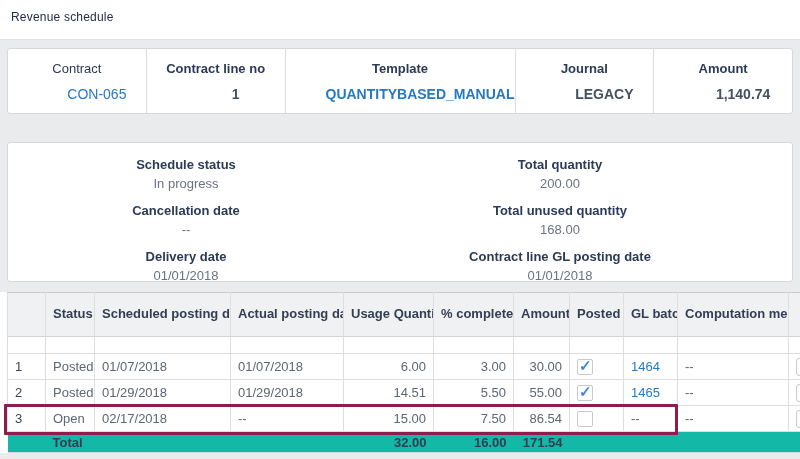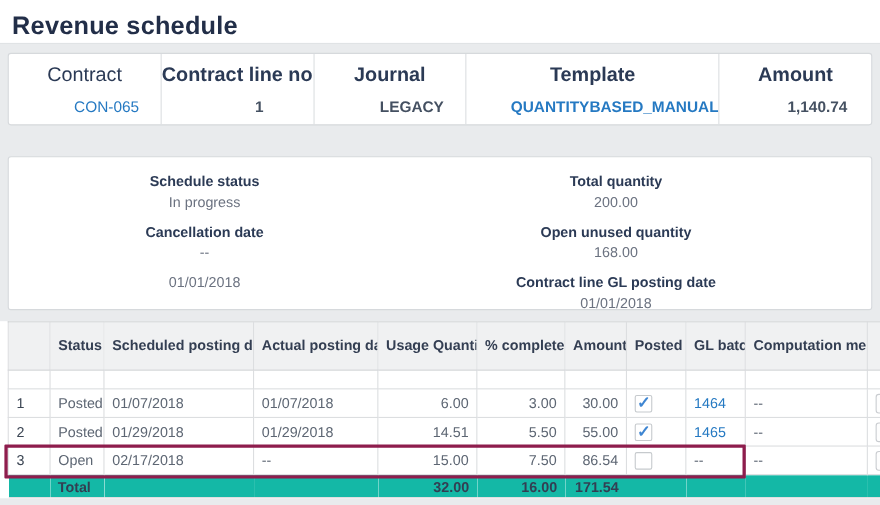--- a/index.html
+++ b/index.html
@@ -12,23 +12,23 @@
   }
 
   
   .titlebar {
     background:#ffffff;
     height:40px;
     padding:10px 0 0 11px;
     border-bottom:1px solid #e0e3e5;
   }
   .page-title {
-    font-size:23px;
+    font-size:12px;
     color:#222e48;
-    font-weight:700;
+    font-weight:400;
     letter-spacing:0.2px;
   }
 
   
   .card {
     background:#ffffff;
     border:1px solid #d6d9dc;
     border-radius:3px;
     margin:0 7px;
   }
@@ -43,21 +43,21 @@
   .summary-field {
     flex:1;
     display:flex;
     flex-direction:column;
     align-items:center;
     justify-content:center;
     position:relative;
   }
   .summary-field + .summary-field { border-left:1px solid #dcdfe2;font-weight:bold; }
   .summary-field .f-label {
-    font-size:18px;
+    font-size:13px;
     color:#2b3a55;
     margin-bottom:10px;
   }
   .summary-field .f-value {
     font-size:14px;
     color:#445061;
     margin-left:40px;
   }
   .summary-field .f-value.link { color:#2579c2; cursor:pointer; }
 
@@ -197,54 +197,55 @@
 <div class="card summary-card">
   <div class="summary-field">
     <div class="f-label">Contract</div>
     <div class="f-value link">CON-065</div>
   </div>
   <div class="summary-field">
     <div class="f-label">Contract line no</div>
     <div class="f-value">1</div>
   </div>
   <div class="summary-field">
+    <div class="f-label">Template</div>
+    <div class="f-value link">QUANTITYBASED_MANUAL</div>
+  </div>
+  <div class="summary-field">
     <div class="f-label">Journal</div>
     <div class="f-value">LEGACY</div>
   </div>
   <div class="summary-field">
-    <div class="f-label">Template</div>
-    <div class="f-value link">QUANTITYBASED_MANUAL</div>
-  </div>
-  <div class="summary-field">
     <div class="f-label">Amount</div>
     <div class="f-value">1,140.74</div>
   </div>
 </div>
 
 <div class="card details-card">
   <div class="details-col-left">
     <div class="detail-pair">
       <div class="d-label">Schedule status</div>
       <div class="d-value">In progress</div>
     </div>
     <div class="detail-pair">
       <div class="d-label">Cancellation date</div>
       <div class="d-value">--</div>
     </div>
     <div class="detail-pair">
+      <div class="d-label">Delivery date</div>
       <div class="d-value">01/01/2018</div>
     </div>
   </div>
   <div class="details-col-right">
     <div class="detail-pair">
       <div class="d-label">Total quantity</div>
       <div class="d-value">200.00</div>
     </div>
     <div class="detail-pair">
-      <div class="d-label">Open unused quantity</div>
+      <div class="d-label">Total unused quantity</div>
       <div class="d-value">168.00</div>
     </div>
     <div class="detail-pair">
       <div class="d-label">Contract line GL posting date</div>
       <div class="d-value">01/01/2018</div>
     </div>
   </div>
 </div>
 
 <div class="table-section">

